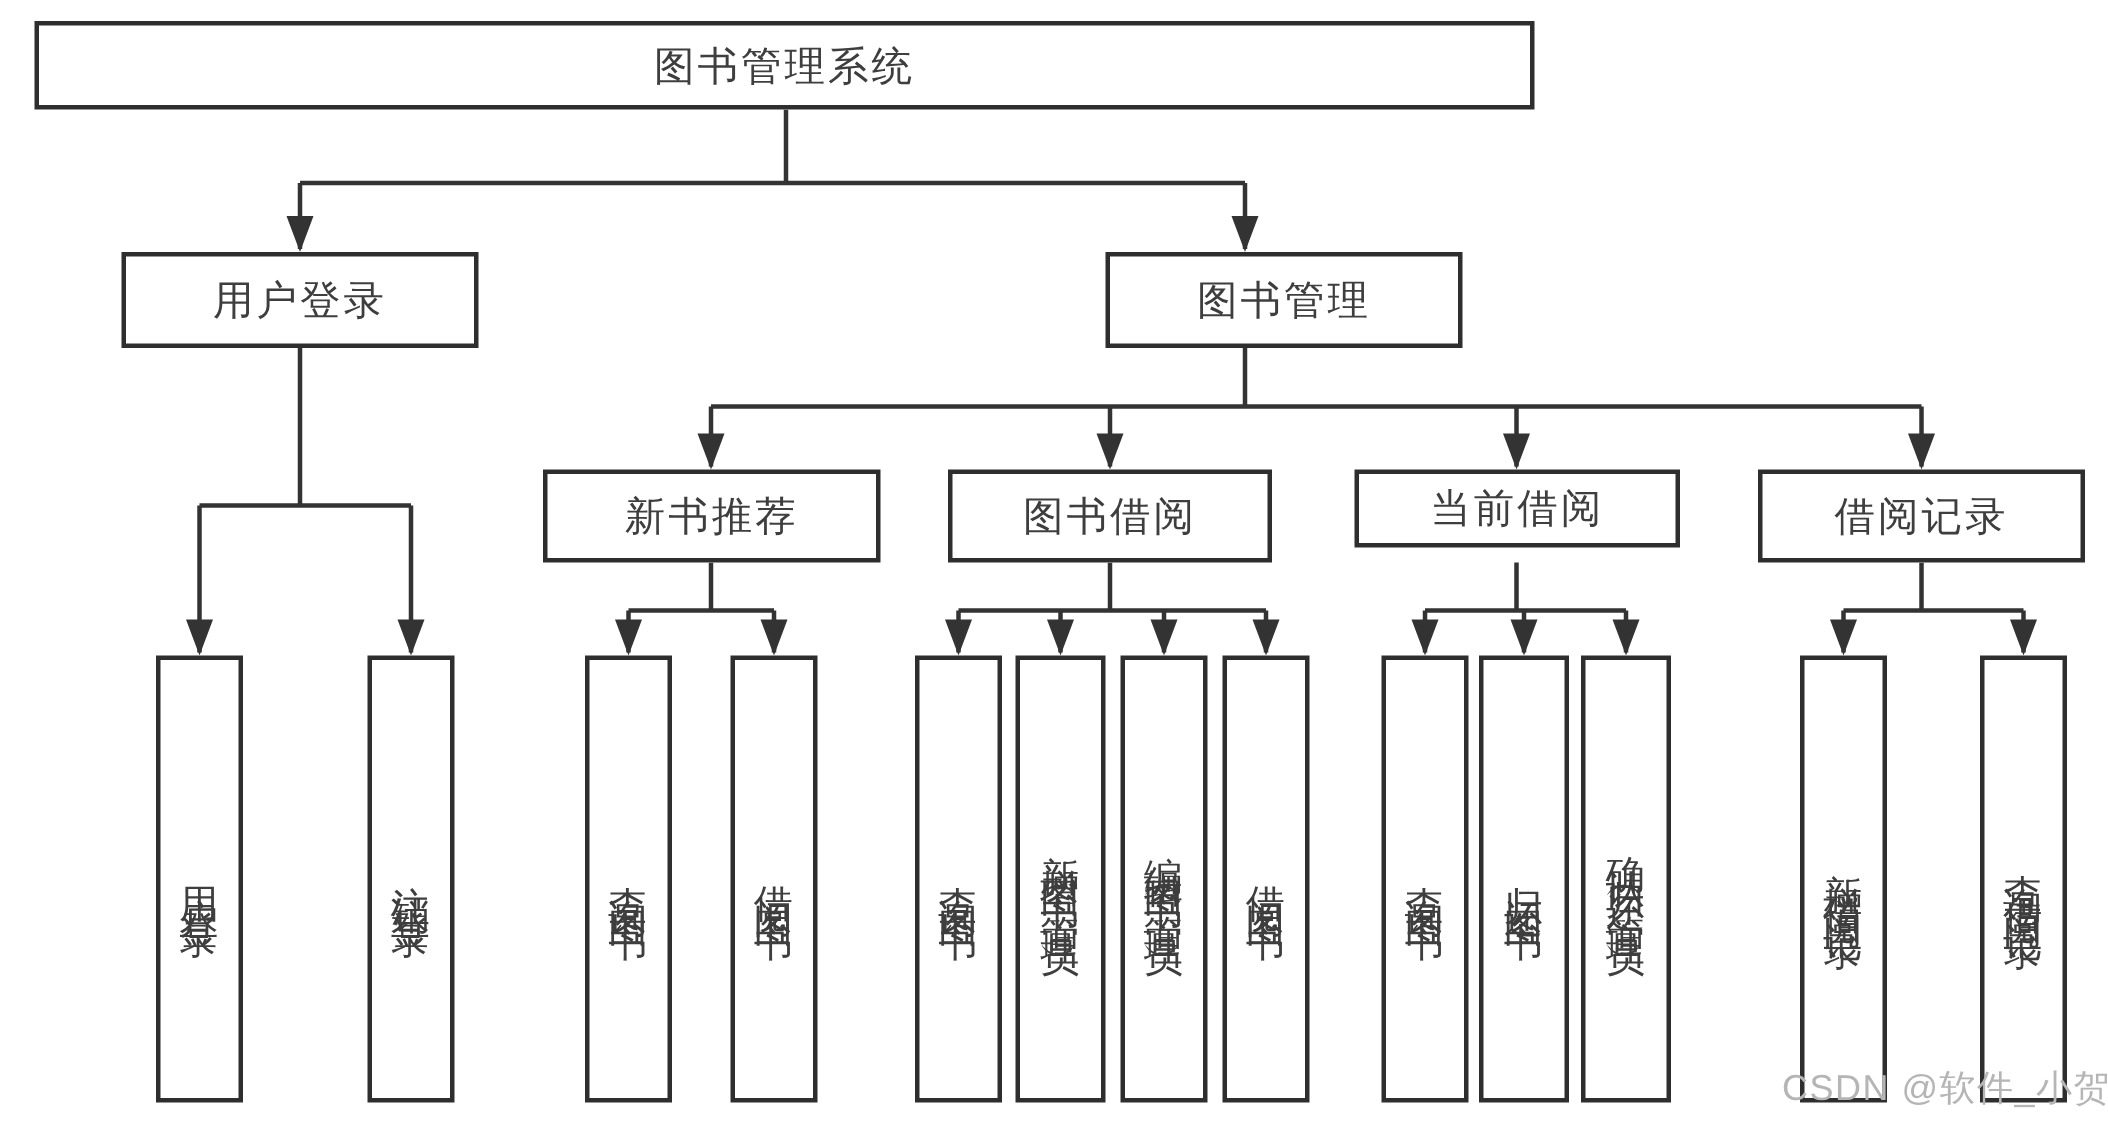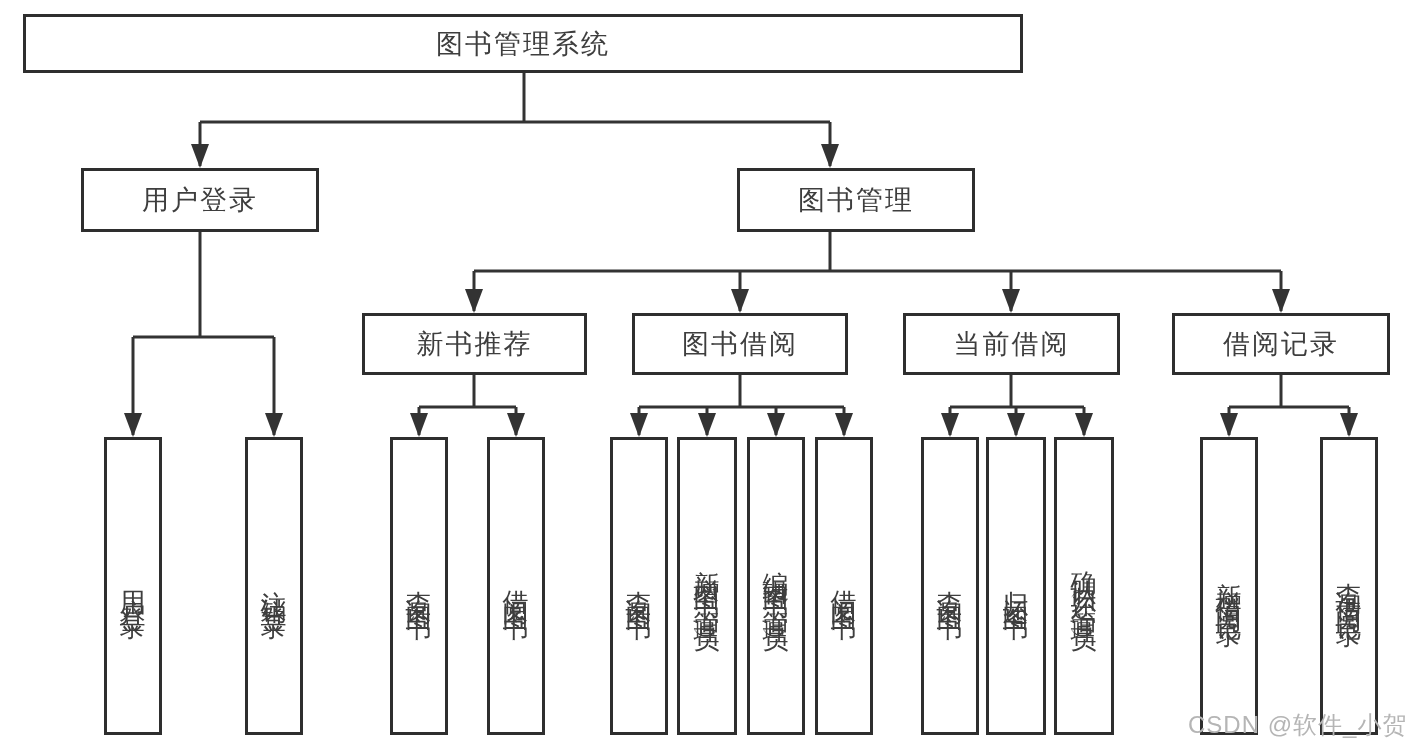--- a/index.html
+++ b/index.html
@@ -142,21 +142,21 @@
   <div class="box h" style="left:737px; top:168px; width:238px; height:64px;">
     <span>图书管理</span>
   </div>
 
   <div class="box h" style="left:362px; top:313px; width:225px; height:62px;">
     <span>新书推荐</span>
   </div>
   <div class="box h" style="left:632px; top:313px; width:216px; height:62px;">
     <span>图书借阅</span>
   </div>
-  <div class="box h" style="left:903px; top:313px; width:217px; height:62px;">
+  <div class="box h" style="left:903px; top:313px; width:217px; height:52px;">
     <span>当前借阅</span>
   </div>
   <div class="box h" style="left:1172px; top:313px; width:218px; height:62px;">
     <span>借阅记录</span>
   </div>
 
   <div class="box v" style="left:104px; width:58px;">
     <span>用户登录</span>
   </div>
   <div class="box v" style="left:245px; width:58px;">

